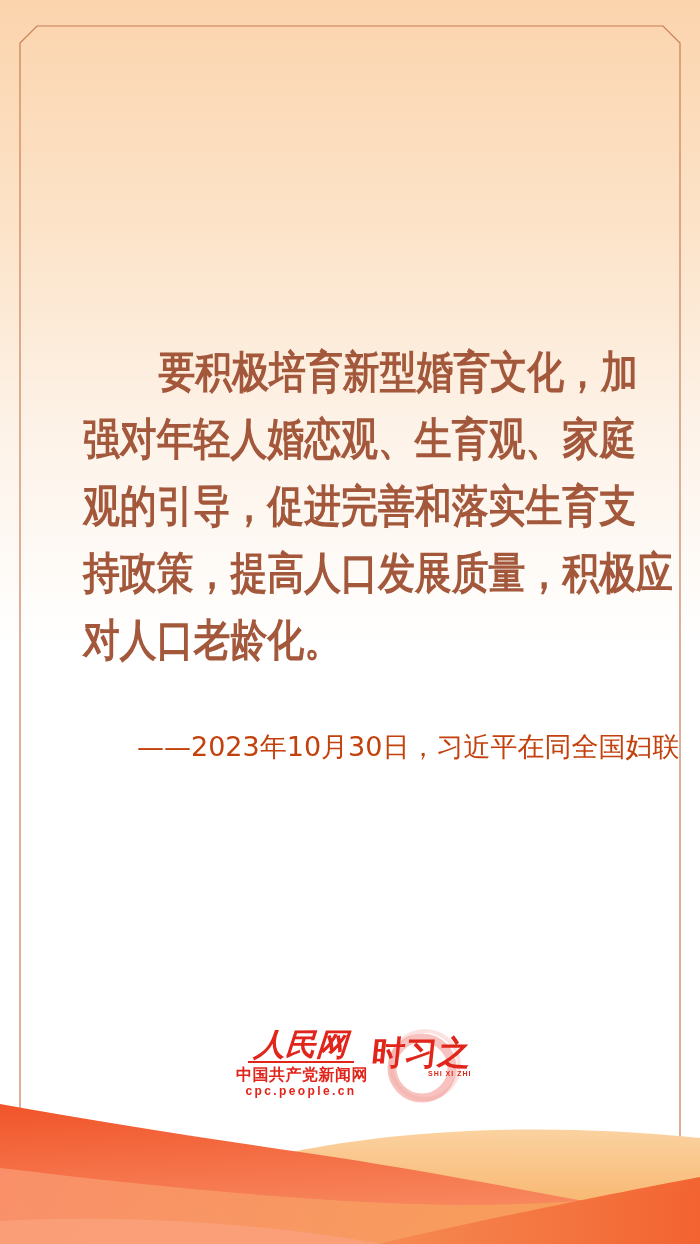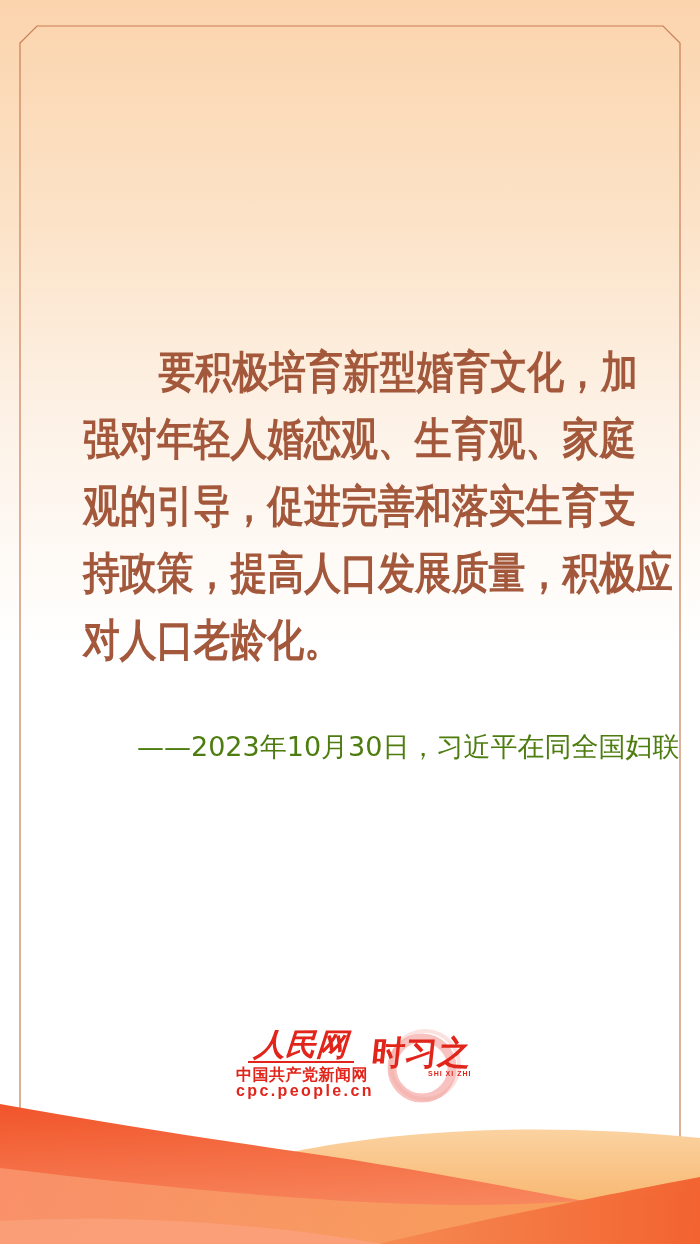--- a/index.html
+++ b/index.html
@@ -18,36 +18,36 @@
     font-family:"DejaVu Serif","Liberation Serif",serif;
     font-weight:bold;font-size:44px;line-height:67px;color:#a3583c;
     letter-spacing:0px;
   }
   .quote .qline{white-space:nowrap;}
   .quote .qline.first{text-indent:90px;}
 
   .attribution{
     position:absolute;left:85px;top:727px;width:560px;
     font-family:"DejaVu Sans","Liberation Sans",sans-serif;
-    font-size:27px;line-height:39px;color:#4d7c0f;
+    font-size:27px;line-height:39px;color:#c2410c;
   }
   .attribution .aline{white-space:nowrap;}
   .attribution .aline.first{text-indent:52px;}
 
   .people-block{
     position:absolute;left:236px;top:1028px;width:130px;text-align:center;color:#e1251b;
   }
   .people-callig{
     font-family:"DejaVu Serif","Liberation Serif",serif;
     font-style:italic;font-weight:bold;font-size:31px;line-height:32px;
     transform:skewX(-4deg);
   }
   .people-underline{width:106px;margin:1px auto 3px auto;border-top:2px solid #e1251b;}
   .people-site{font-weight:bold;font-size:16px;line-height:17px;letter-spacing:0.5px;white-space:nowrap;}
-  .people-url{font-weight:bold;font-size:16px;line-height:16px;letter-spacing:2.4px;white-space:nowrap;}
+  .people-url{font-weight:bold;font-size:12px;line-height:16px;letter-spacing:2.4px;white-space:nowrap;}
 
   .sxz-block{position:absolute;left:372px;top:1028px;width:104px;height:76px;}
   .sxz-ring{position:absolute;left:0;top:0;}
   .sxz-chars{
     position:absolute;left:0;top:8px;width:100px;
     font-weight:bold;font-size:33px;line-height:34px;color:#e1251b;
     transform:skewX(-6deg);white-space:nowrap;
     font-family:"DejaVu Sans","Liberation Sans",sans-serif;
   }
   .sxz-sub{

